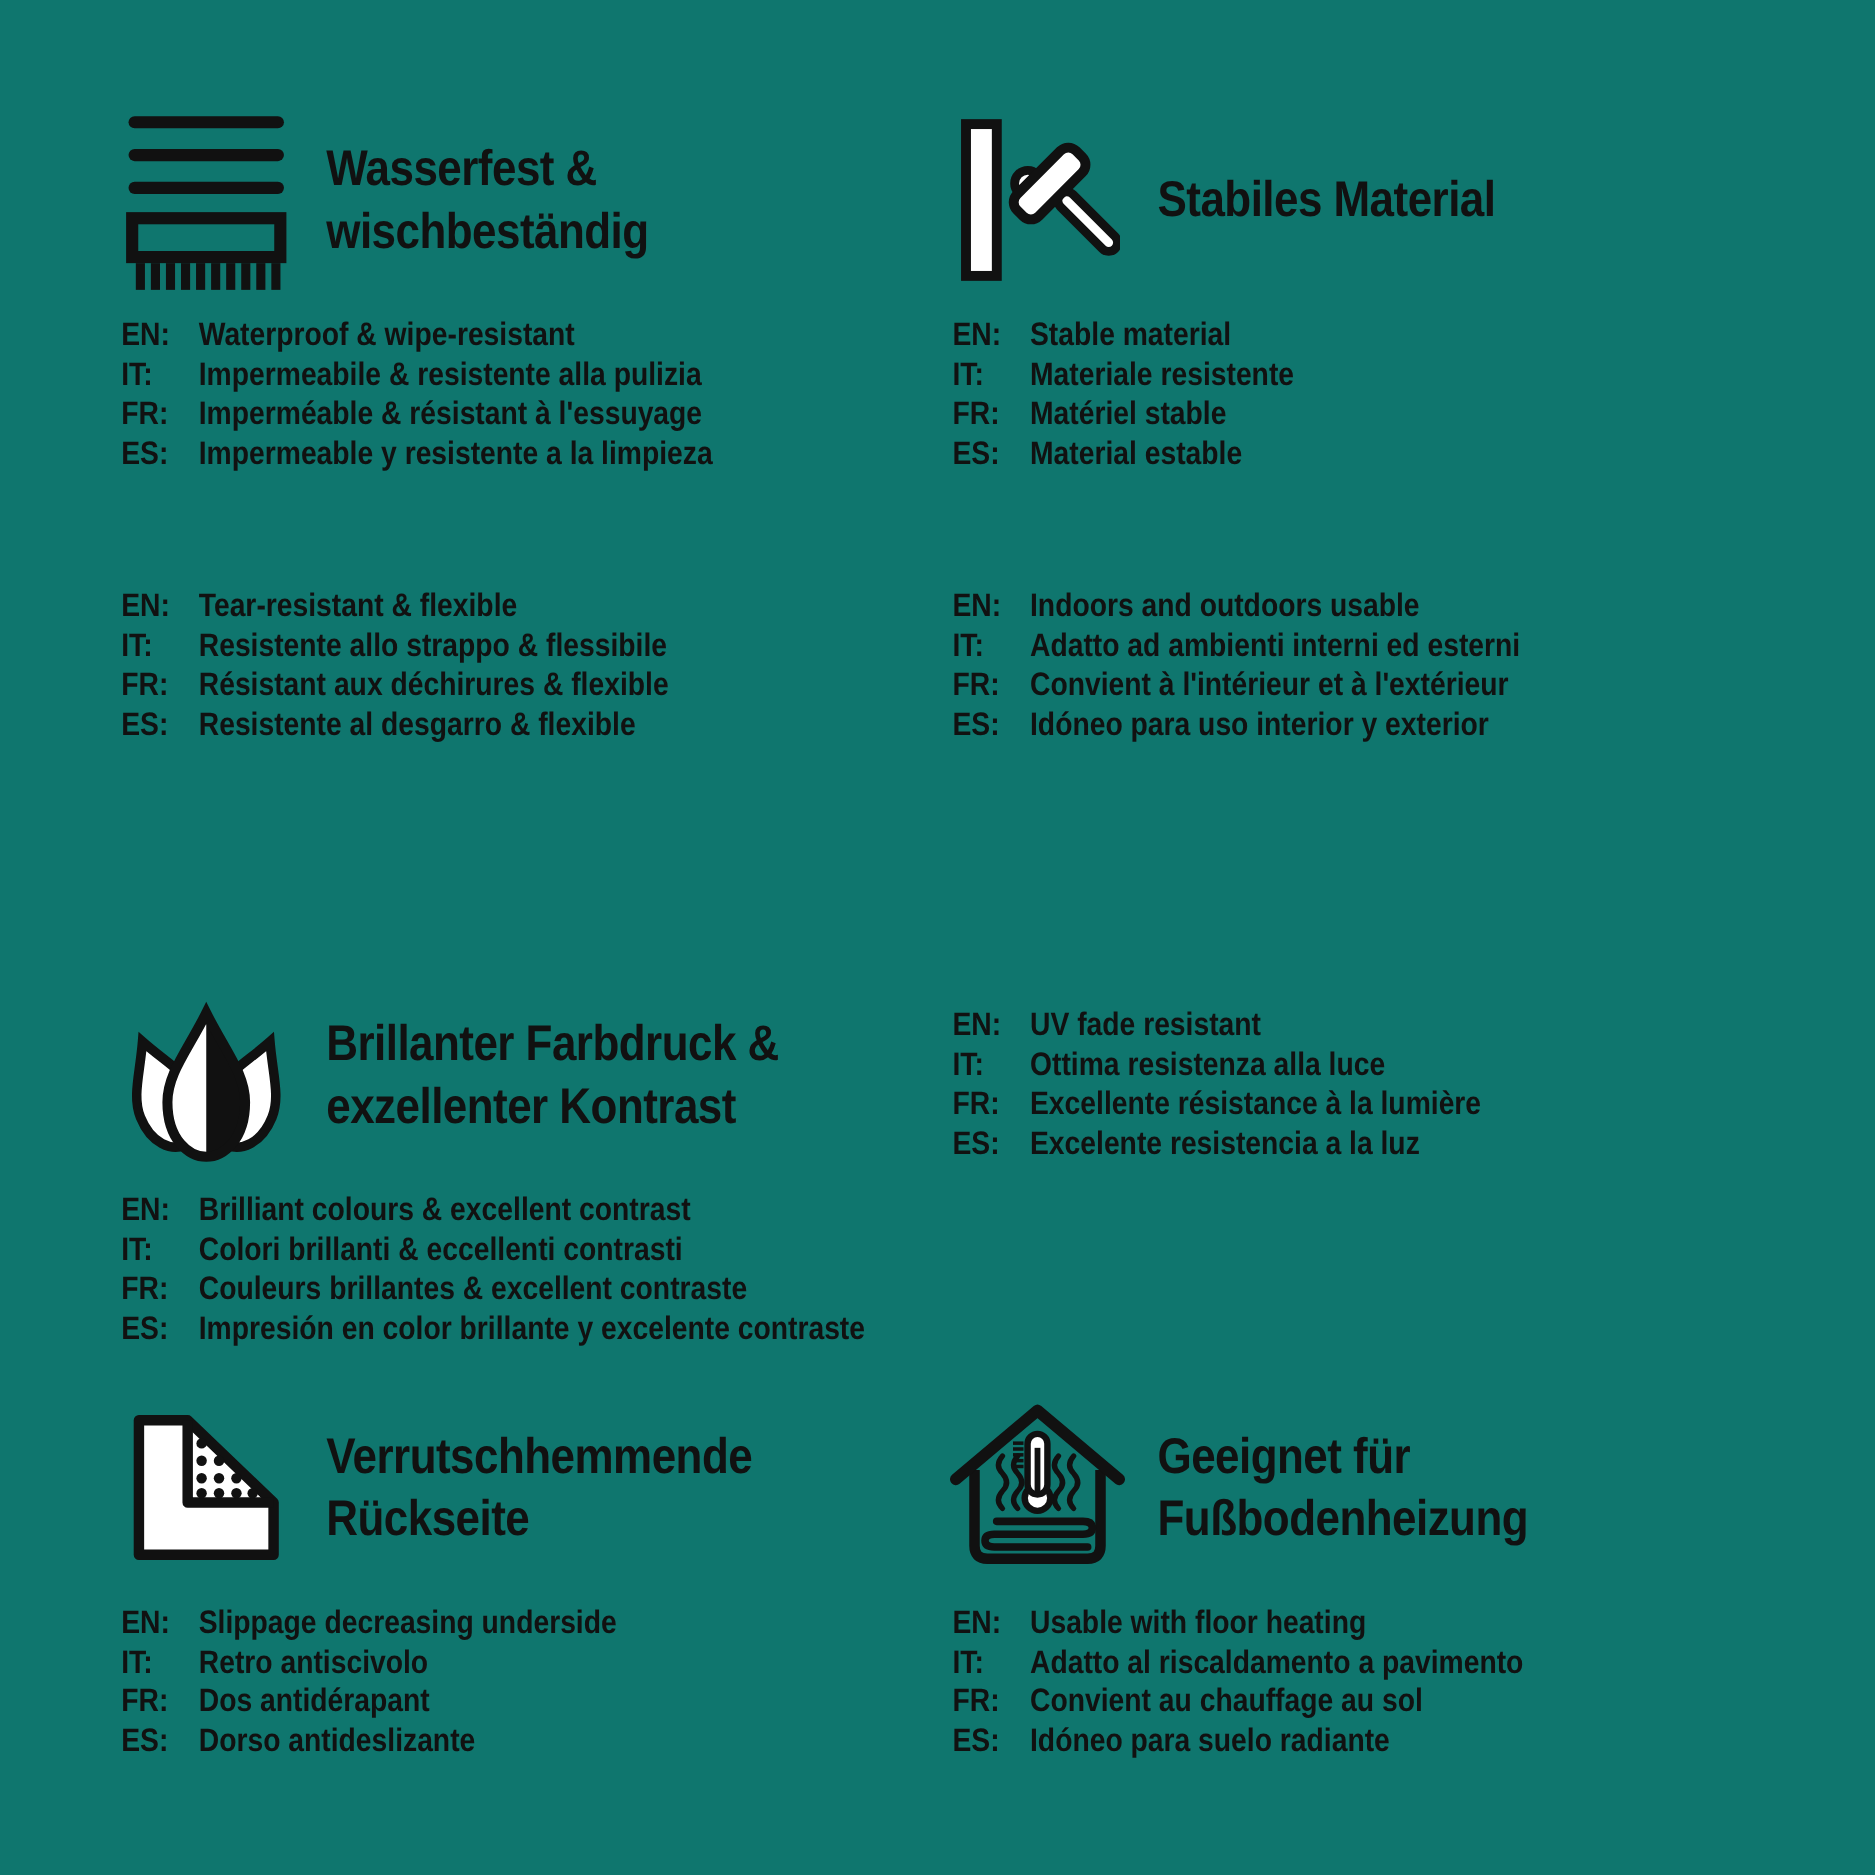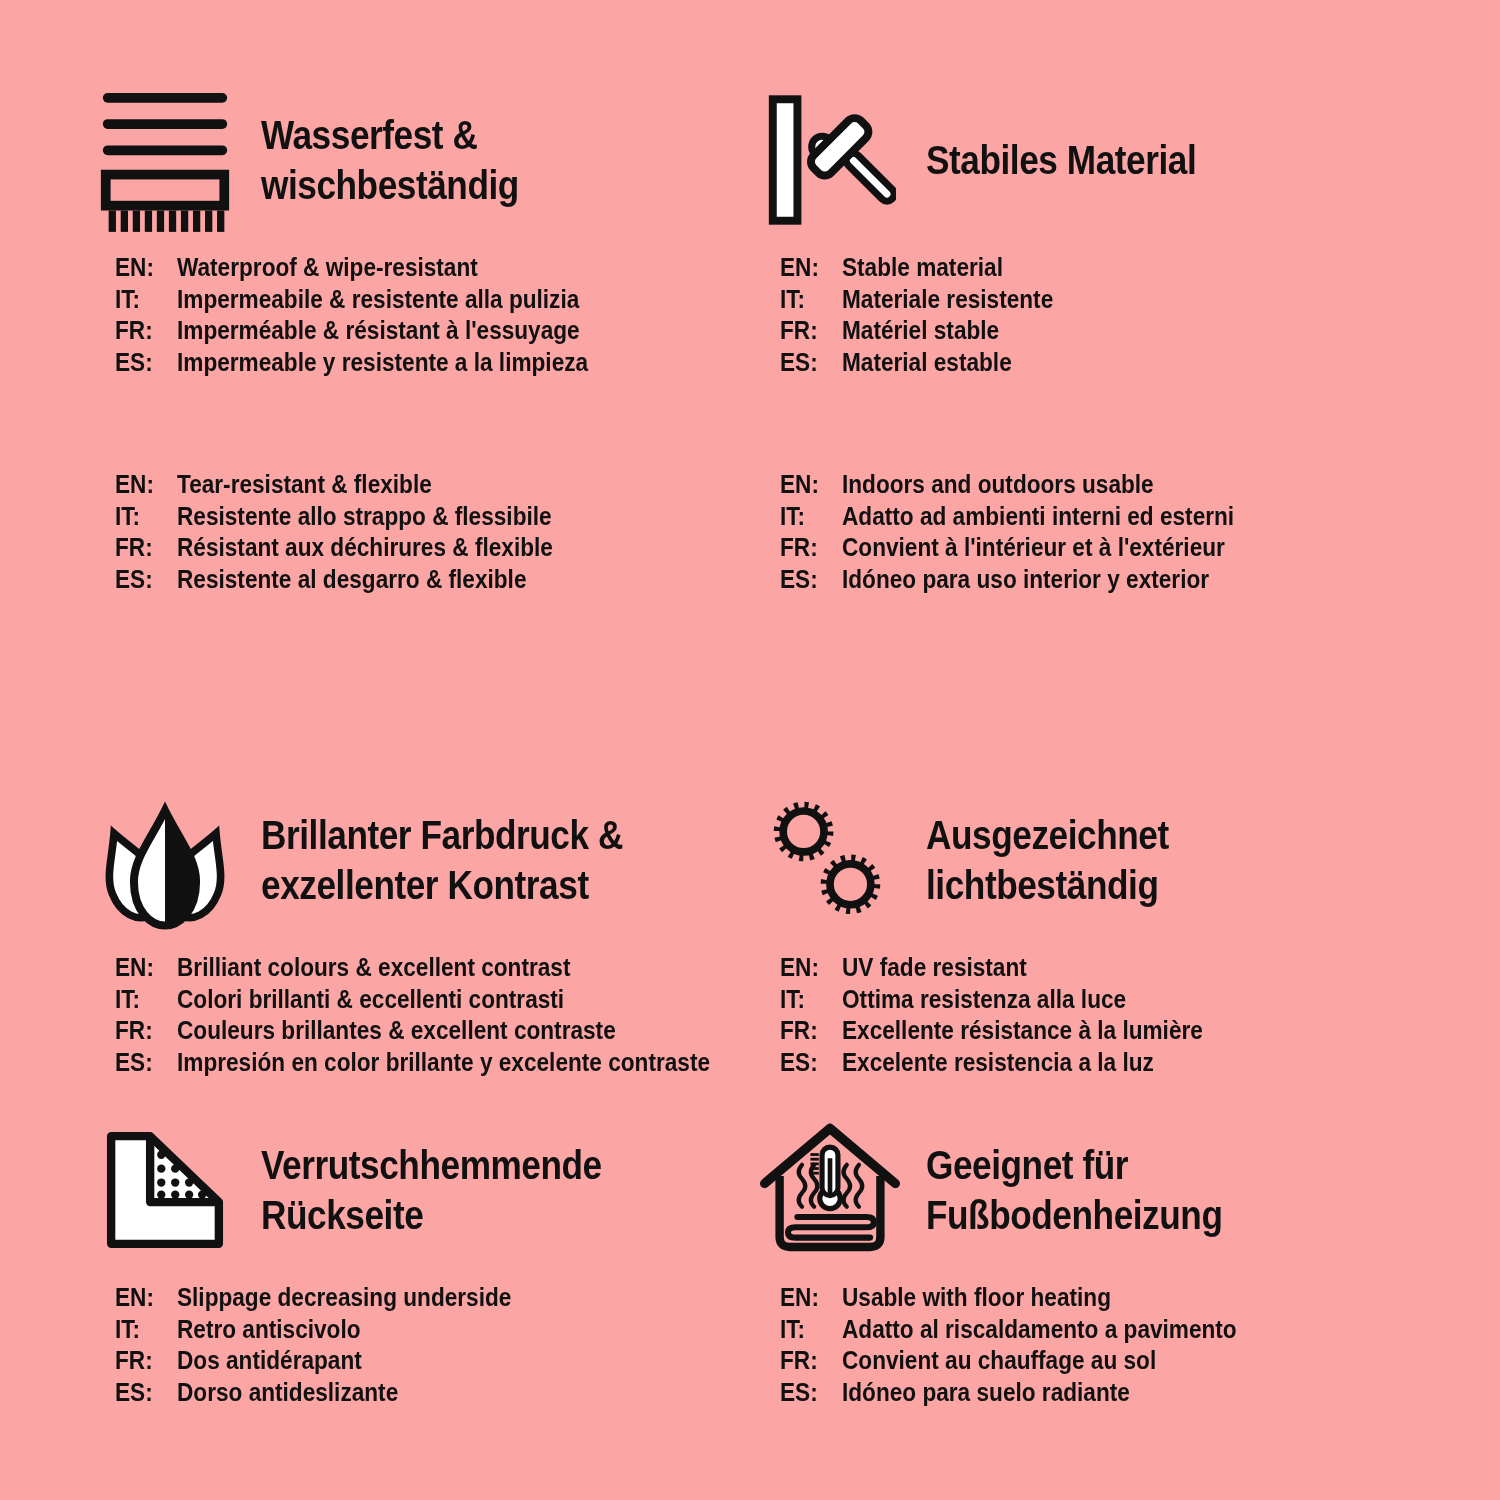--- a/index.html
+++ b/index.html
@@ -1,29 +1,29 @@
 <!DOCTYPE html>
 <html><head>
 <meta charset="utf-8">
 <style>
   html,body{margin:0;padding:0;background:#fff;}
   .page{
-    position:relative;width:1500px;height:1500px;background:#fca5a5;color:#111111;
+    position:relative;width:1500px;height:1500px;background:#0f766e;color:#111111;
     font-family:"Liberation Sans",sans-serif;font-weight:700;box-sizing:border-box;
     padding:86px 30px 0 95px;
     display:grid;grid-template-columns:665px 665px;grid-template-rows:365px 335px 330px auto;
   }
   .feature{overflow:visible;}
   .head{display:flex;align-items:center;gap:26px;height:148px;}
   .iconbox{width:140px;flex:0 0 140px;display:flex;align-items:center;justify-content:center;}
   .iconbox svg{display:block;}
   .title{margin:0;font-size:40px;line-height:50px;letter-spacing:-0.5px;transform:scaleX(.88);transform-origin:0 50%;white-space:nowrap;}
   .tl{display:block;}
   .tl:empty{display:none;}
-  .langs{margin-top:18px;margin-left:20px;display:grid;grid-template-columns:62px auto;font-size:26px;line-height:31.6px;}
+  .langs{margin-top:18px;margin-left:2px;display:grid;grid-template-columns:62px auto;font-size:26px;line-height:31.6px;}
   .lab,.txt{transform:scaleX(.87);transform-origin:0 50%;white-space:nowrap;}
   svg .ink{stroke:#111111;}
 </style>
 </head>
 <body>
 
 <div class="page">
 
   <section class="feature">
     <div class="head">
@@ -158,36 +158,20 @@
       <span class="lab">IT:</span>
         <span class="txt">Colori brillanti &amp; eccellenti contrasti</span>
       <span class="lab">FR:</span>
         <span class="txt">Couleurs brillantes &amp; excellent contraste</span>
       <span class="lab">ES:</span>
         <span class="txt">Impresión en color brillante y excelente contraste</span>
     </div>
   </section>
 
   <section class="feature">
-    <div class="head">
-      <div class="iconbox">
-        <svg viewBox="0 0 150 155" width="128" height="132">
-          <g fill="none" stroke="#111">
-            <circle cx="44" cy="44" r="24" stroke-width="9"></circle>
-            <circle cx="44" cy="44" r="30.5" stroke-width="9" stroke-dasharray="4.8 7.18"></circle>
-            <circle cx="99" cy="106" r="24" stroke-width="9"></circle>
-            <circle cx="99" cy="106" r="30.5" stroke-width="9" stroke-dasharray="4.8 7.18"></circle>
-          </g>
-        </svg>
-      </div>
-      <h2 class="title">
-        <span class="tl">Ausgezeichnet</span>
-        <span class="tl">lichtbeständig</span>
-      </h2>
-    </div>
     <div class="langs">
       <span class="lab">EN:</span>
         <span class="txt">UV fade resistant</span>
       <span class="lab">IT:</span>
         <span class="txt">Ottima resistenza alla luce</span>
       <span class="lab">FR:</span>
         <span class="txt">Excellente résistance à la lumière</span>
       <span class="lab">ES:</span>
         <span class="txt">Excelente resistencia a la luz</span>
     </div>

